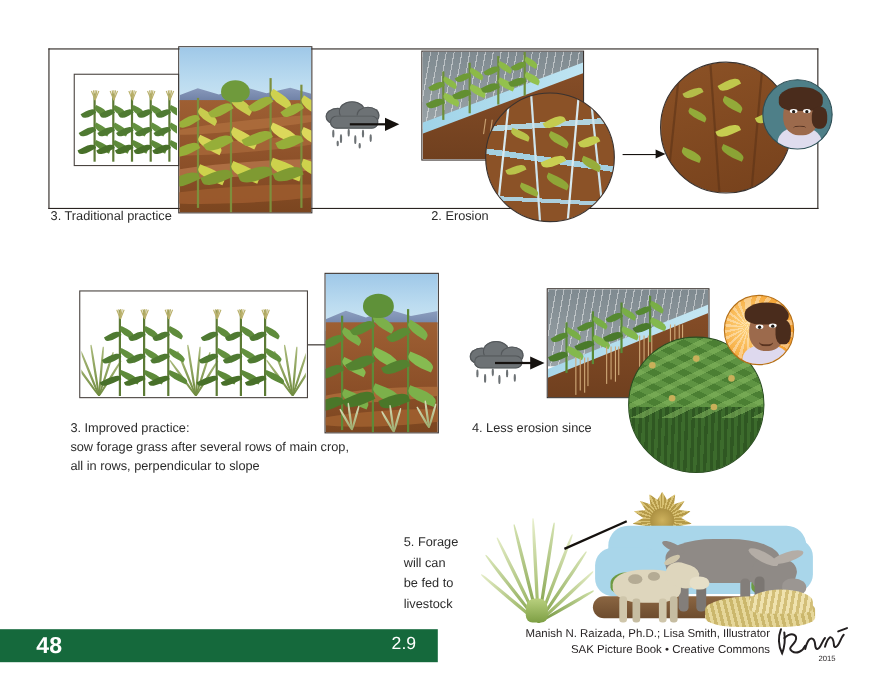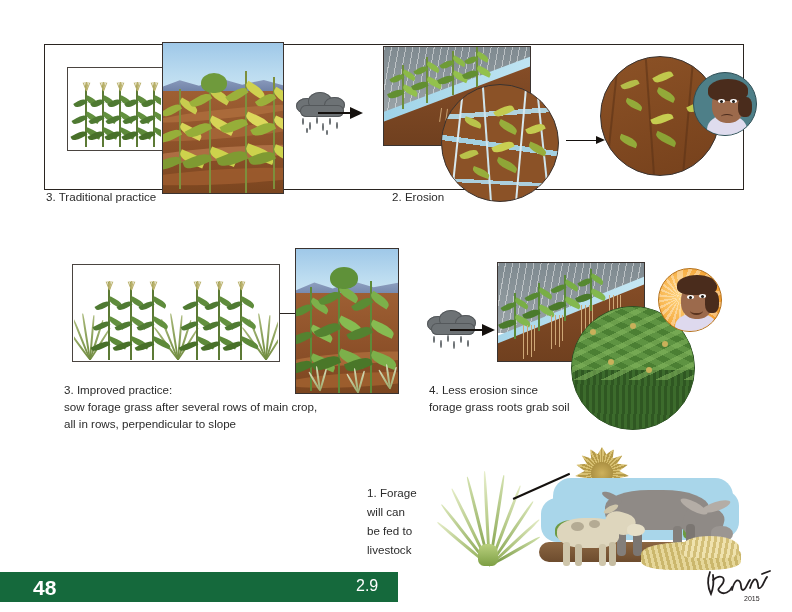--- a/index.html
+++ b/index.html
@@ -626,23 +626,22 @@
     <div class="abs" style="left:40px;top:25px;width:7px;height:4px;background:#fff;border-radius:50%;"></div>
     <div class="abs" style="left:42px;top:26px;width:3px;height:3px;background:#1f1a16;border-radius:50%;"></div>
     <div class="abs" style="left:31px;top:38px;width:13px;height:6px;border-bottom:2px solid #5a3420;border-radius:0 0 50% 50%;"></div>
   </div>
 
   <div class="caption" style="left:64px;top:381px;">3. Improved practice:</div>
   <div class="caption" style="left:64px;top:415px;">all in rows, perpendicular to slope</div>
   <div class="caption" style="left:64px;top:398px;">sow forage grass after several rows of main crop,</div>
 
   <div class="caption" style="left:429px;top:381px;">4. Less erosion since</div>
-  <div class="caption" style="left:429px;top:398px;">forage grass roots grab soil</div>
-
-  <div class="caption" style="left:367px;top:484px;">1. Forage</div>
+
+  <div class="caption" style="left:367px;top:484px;">5. Forage</div>
   <div class="caption" style="left:367px;top:503px;">will can</div>
   <div class="caption" style="left:367px;top:522px;">be fed to</div>
   <div class="caption" style="left:367px;top:541px;">livestock</div>
 
   <div class="abs" style="left:448px;top:466px;width:80px;height:100px;">
     <div class="grass" style="left:18px;bottom:0;width:44px;height:98px;">
       <i style="height:68px;width:3px;background:linear-gradient(#e4ecc6,#88a84c);transform:rotate(-50deg)"></i>
       <i style="height:78px;width:3px;background:linear-gradient(#dbe7ba,#7e9f45);transform:rotate(-38deg)"></i>
       <i style="height:86px;width:3px;background:linear-gradient(#e4ecc6,#88a84c);transform:rotate(-26deg)"></i>
       <i style="height:92px;width:3px;background:linear-gradient(#d4e2b0,#7a9b41);transform:rotate(-14deg)"></i>
@@ -705,20 +704,22 @@
       repeating-linear-gradient(76deg, #e6d79a 0 3px, #cbb76c 3px 6px);border-radius:44% 44% 30% 30%;"></div>
     <div class="abs" style="left:148px;top:64px;width:58px;height:22px;background:
       repeating-linear-gradient(100deg, #efe2ae 0 3px, #d3bf78 3px 6px);border-radius:50% 50% 24% 24%;"></div>
   </div>
 
   <div class="footer-bar"></div>
   <div class="footer-page">48</div>
   <div class="footer-sec">2.9</div>
 
   <div class="credits">
+    <div>Manish N. Raizada, Ph.D.; Lisa Smith, Illustrator</div>
+    <div>SAK Picture Book • Creative Commons</div>
   </div>
 
   <div class="signature">
     <svg viewBox="0 0 68 34" width="68" height="34" aria-hidden="true">
       <g fill="none" stroke="#231f20" stroke-width="1.8" stroke-linecap="round">
         <path d="M6 4 C3 12, 4 20, 7 26 C9 21, 10 14, 9 7"></path>
         <path d="M9 12 C16 6, 22 9, 19 15 C16 20, 12 21, 16 24 C20 27, 26 24, 28 19"></path>
         <path d="M28 22 C30 14, 33 10, 36 14 C38 17, 36 22, 39 22 C42 22, 43 15, 46 12"></path>
         <path d="M46 20 C48 13, 51 9, 53 13 C55 17, 53 21, 56 20 C59 19, 60 12, 63 9"></path>
         <path d="M58 6 L66 3"></path>

